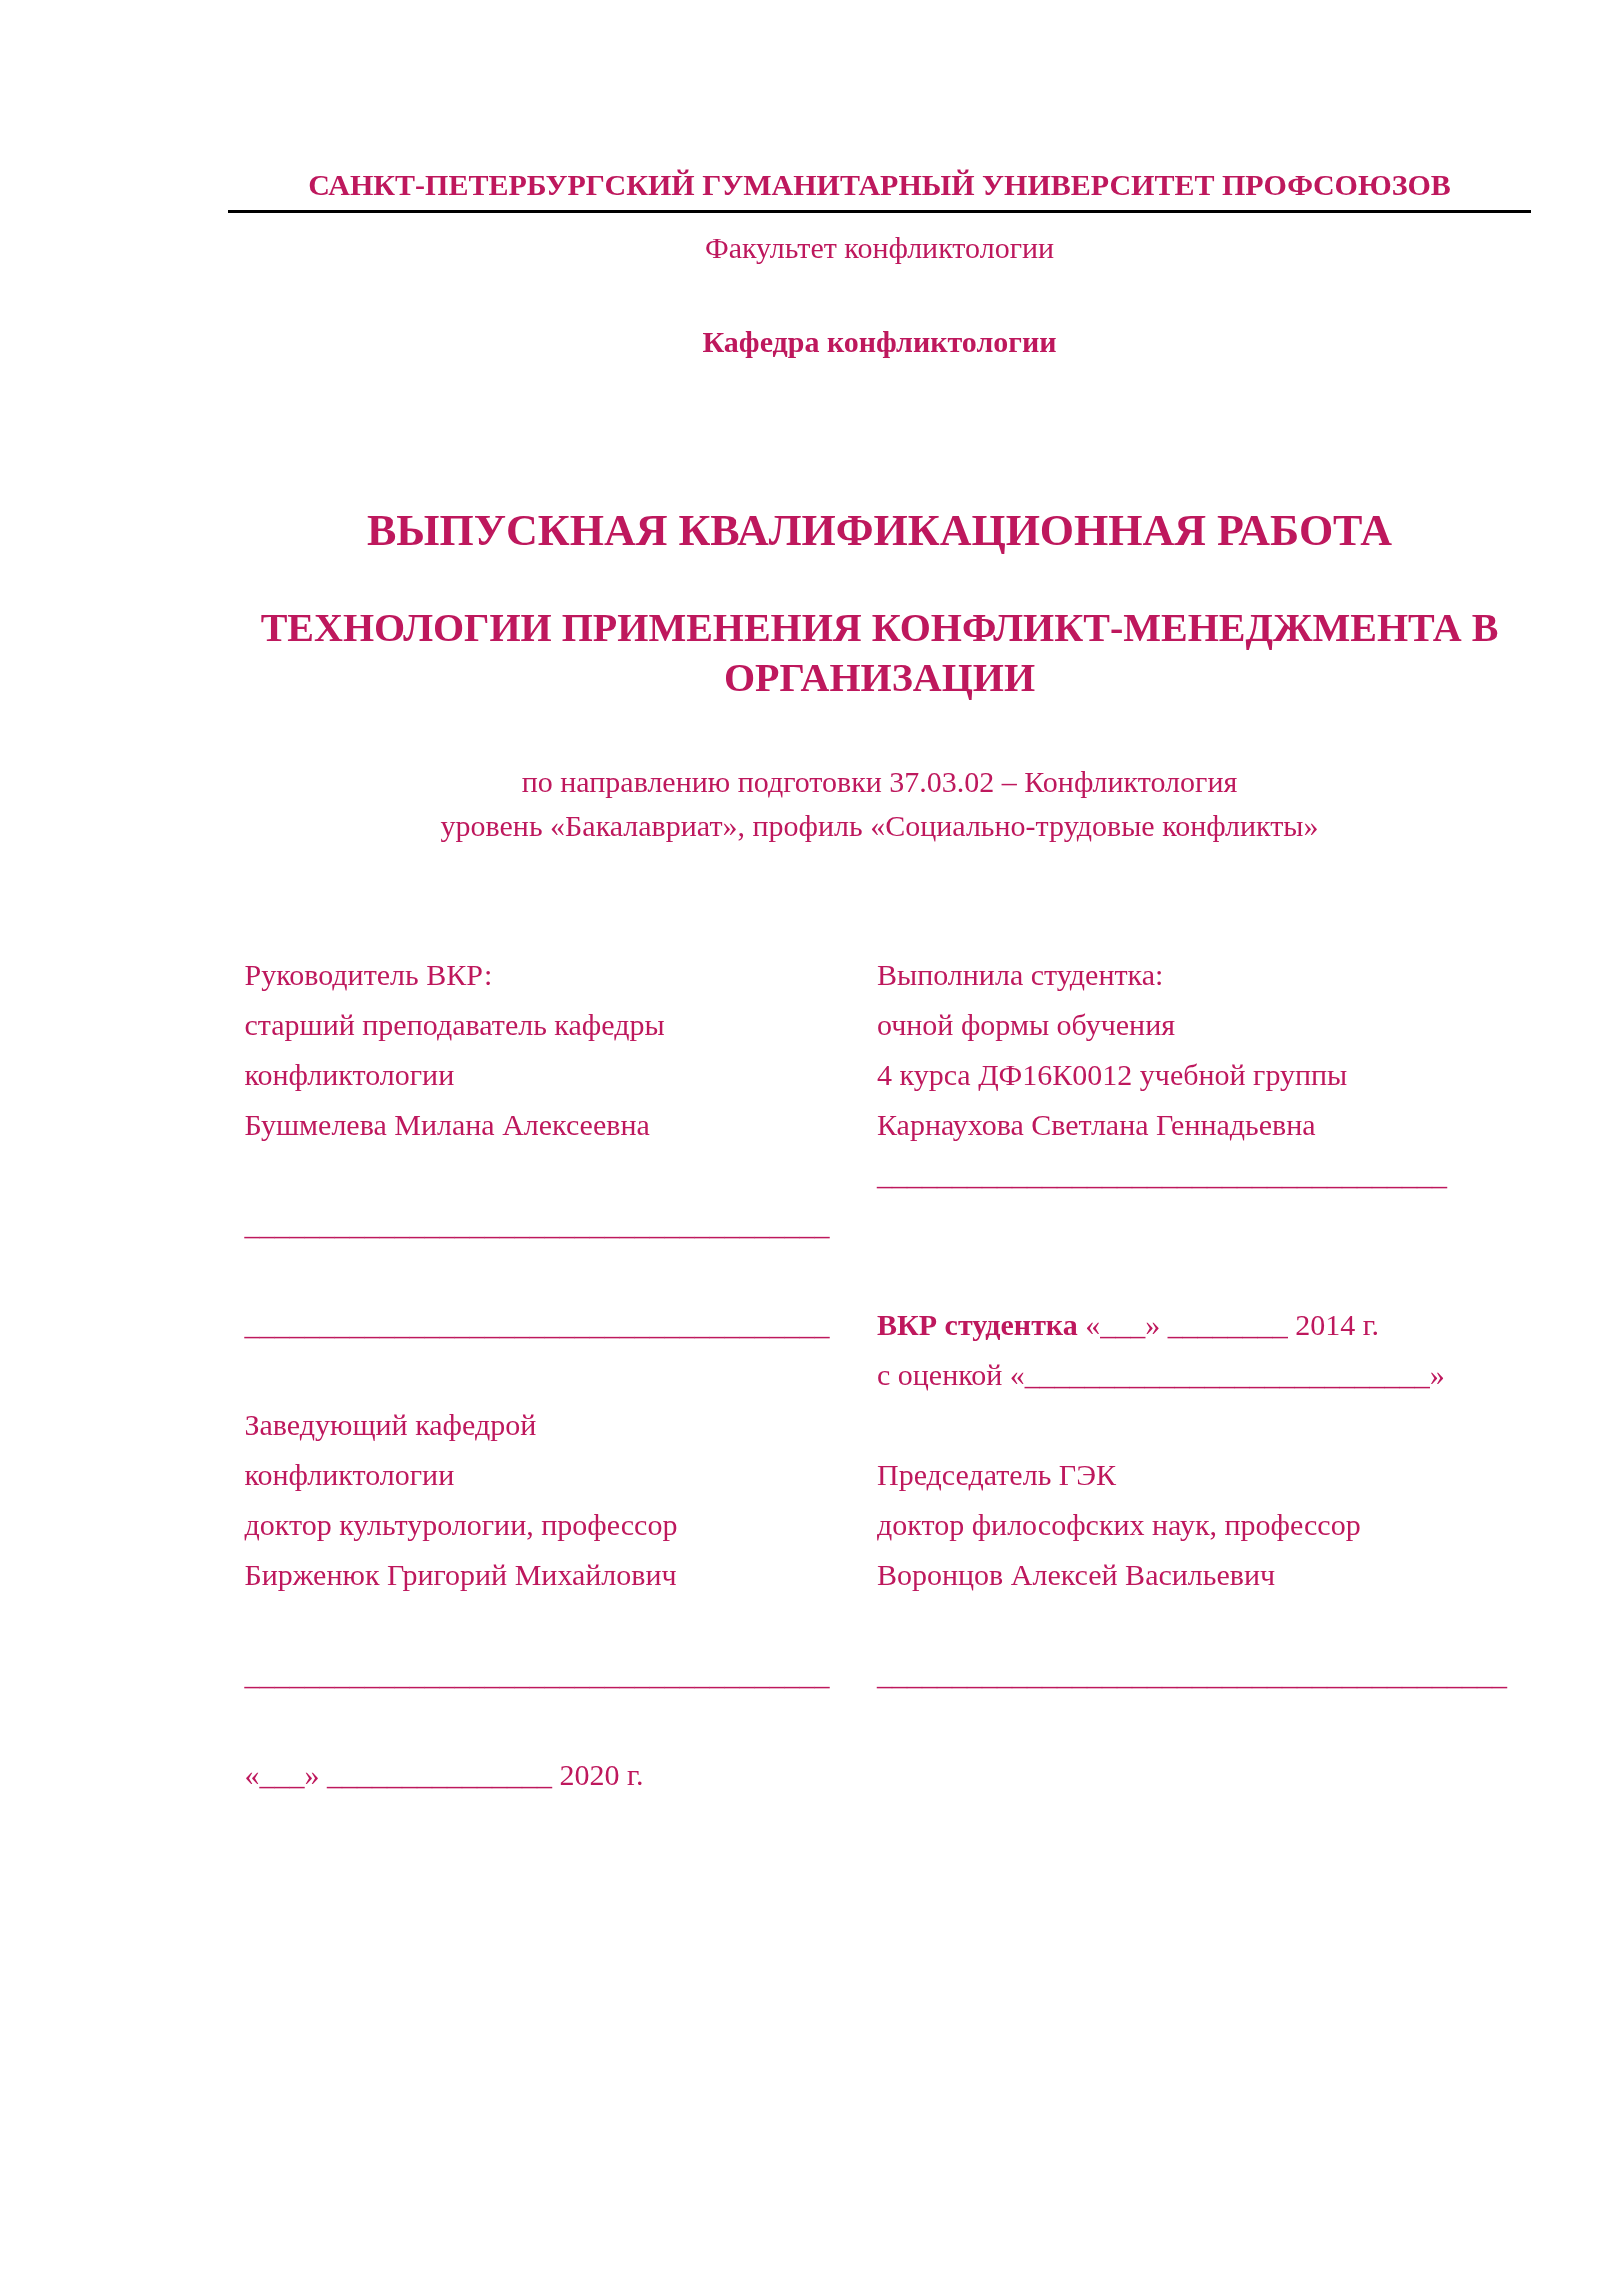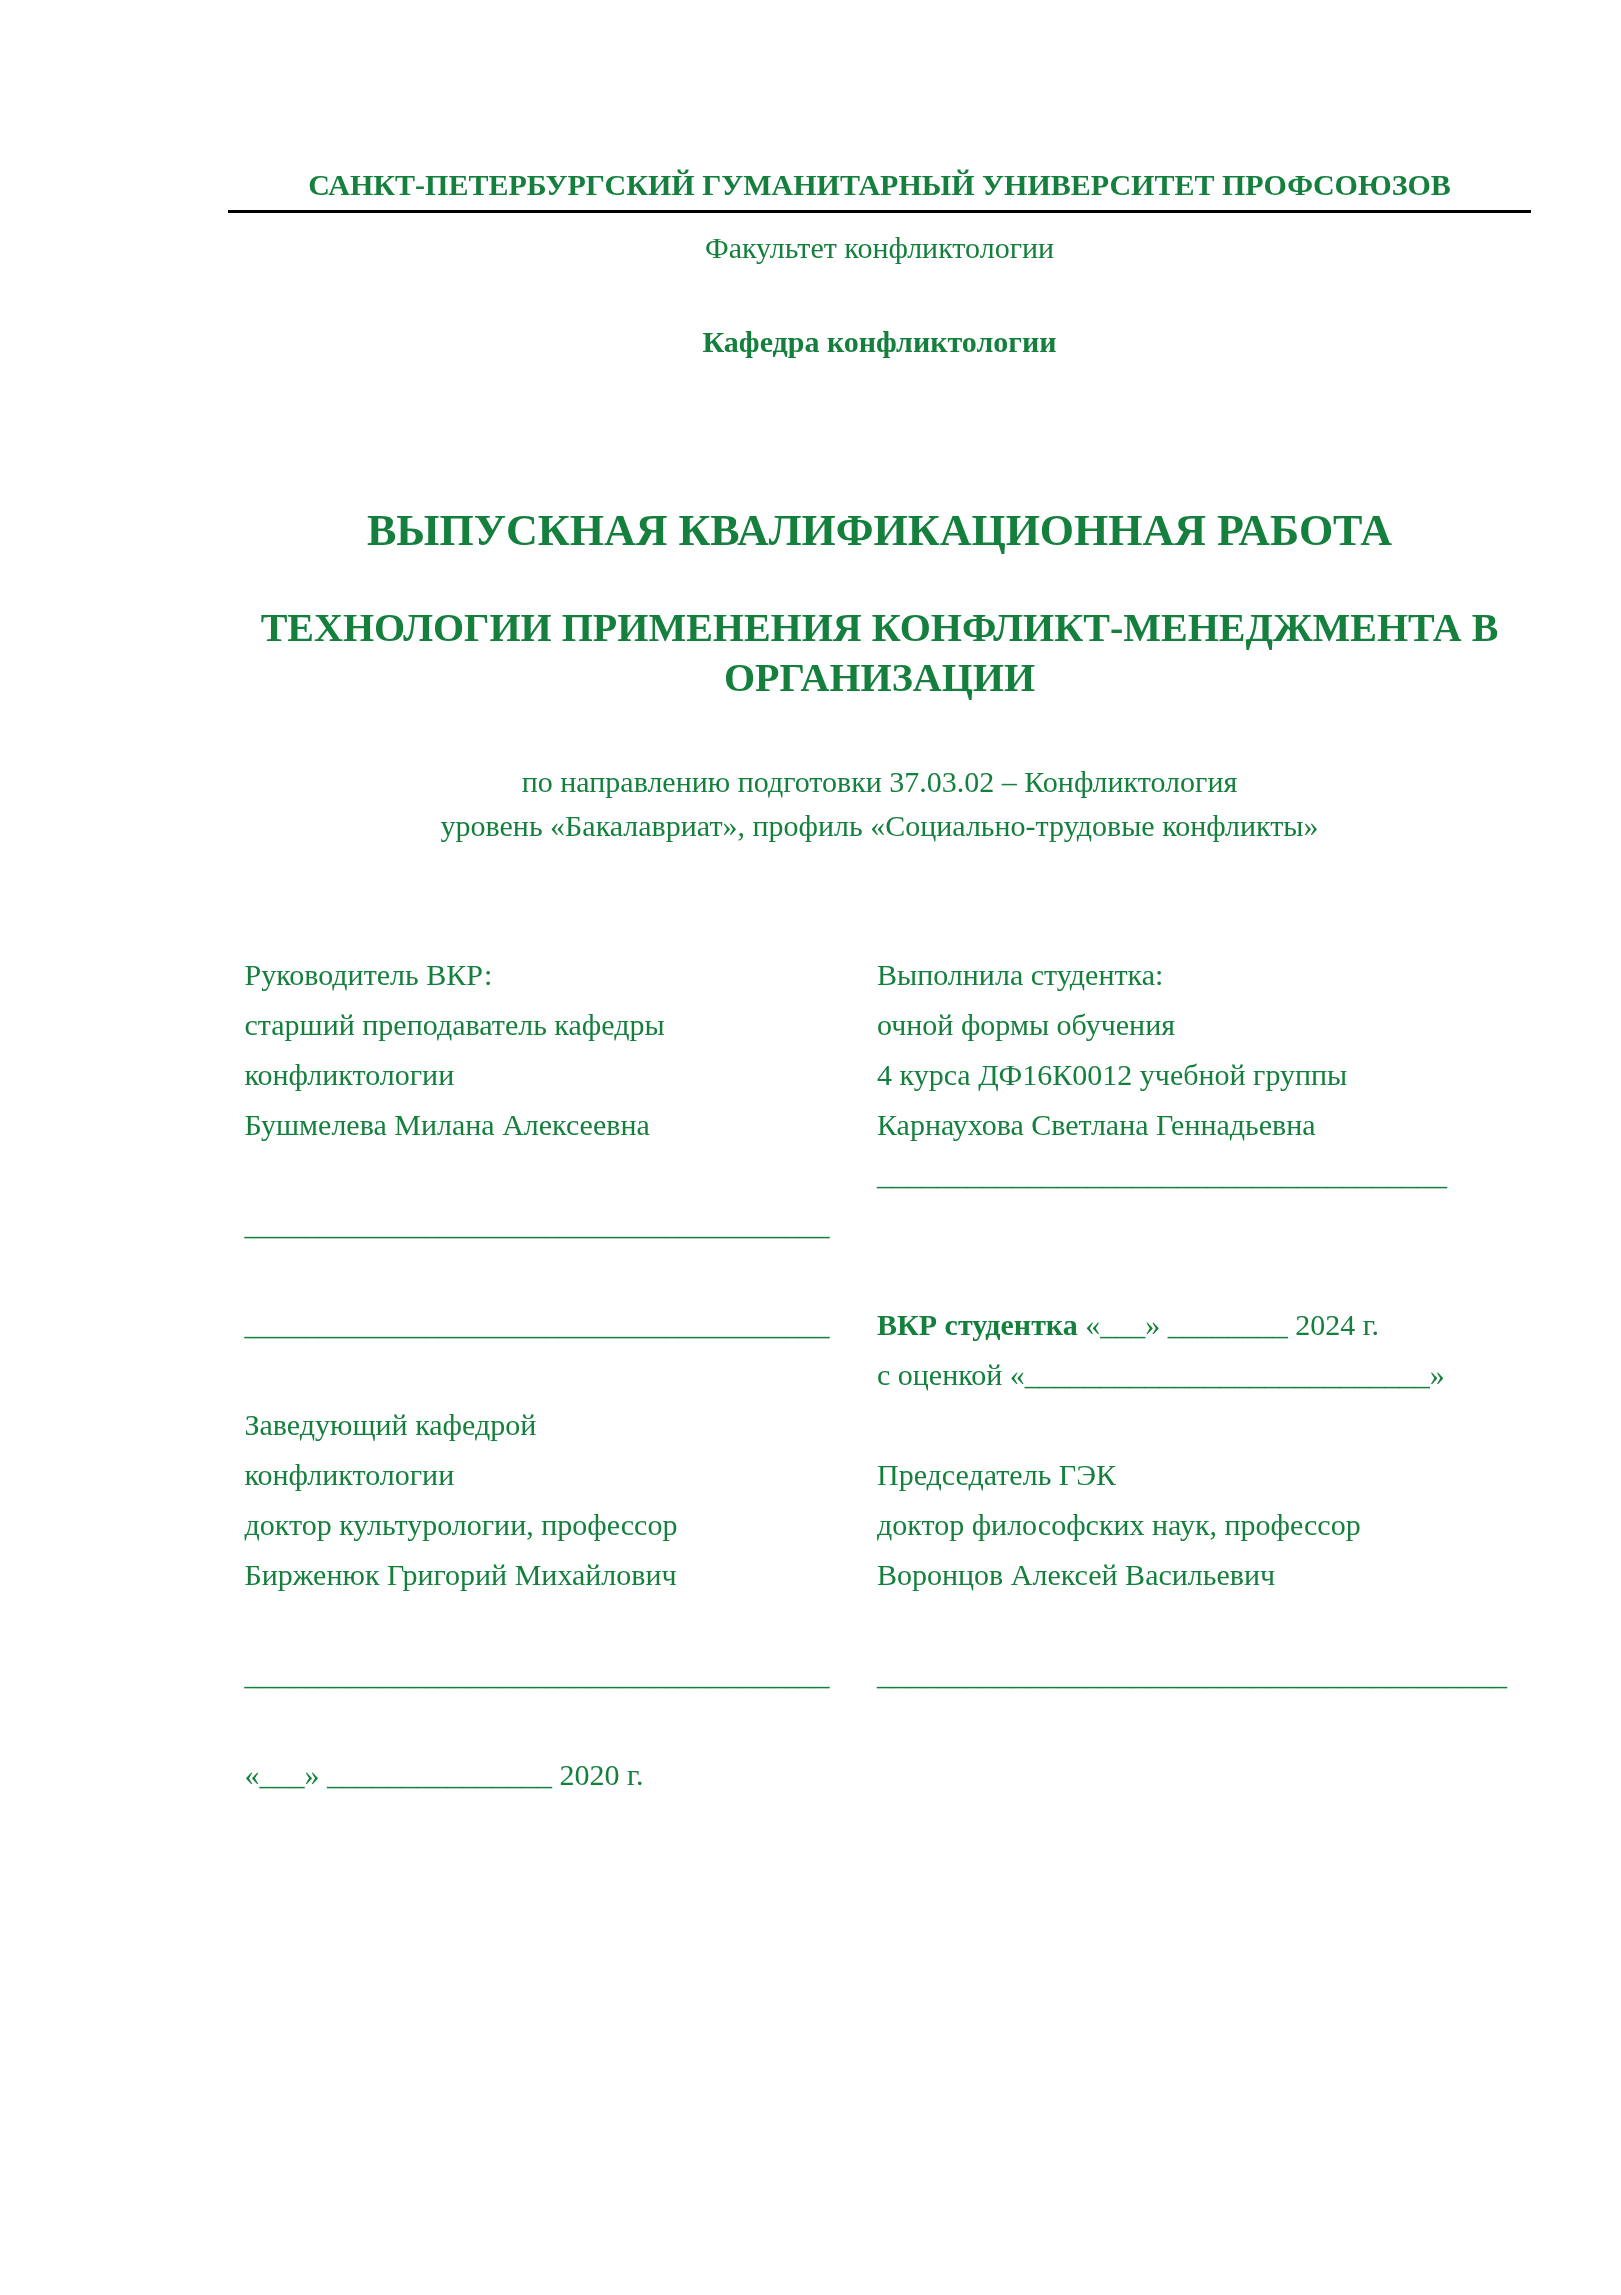--- a/index.html
+++ b/index.html
@@ -5,21 +5,21 @@
   html, body {
     margin: 0;
     padding: 0;
     background: #ffffff;
   }
   .page {
     position: relative;
     width: 1622px;
     height: 1796px;
     background: #ffffff;
-    color: #15803d;
+    color: #be185d;
     font-family: "Liberation Serif", "DejaVu Serif", serif;
     box-sizing: border-box;
     padding-top: 166px;
     overflow: hidden;
   }
   .content {
     margin-left: 228px;
     width: 1303px;
   }
   .university {
@@ -140,21 +140,21 @@
       </div>
 
       <div class="col-right">
         <div class="line">Выполнила студентка:</div>
         <div class="line">очной формы обучения</div>
         <div class="line">4 курса ДФ16К0012 учебной группы</div>
         <div class="line">Карнаухова Светлана Геннадьевна</div>
         <div class="line">______________________________________</div>
         <div class="line"></div>
         <div class="line"></div>
-        <div class="line"><span class="b">ВКР студентка</span><span> «___» ________ 2024 г.</span></div>
+        <div class="line"><span class="b">ВКР студентка</span><span> «___» ________ 2014 г.</span></div>
         <div class="line">с оценкой «___________________________»</div>
         <div class="line"></div>
         <div class="line">Председатель ГЭК</div>
         <div class="line">доктор философских наук, профессор</div>
         <div class="line">Воронцов Алексей Васильевич</div>
         <div class="line"></div>
         <div class="line">__________________________________________</div>
         <div class="line"></div>
         <div class="line"></div>
       </div>

